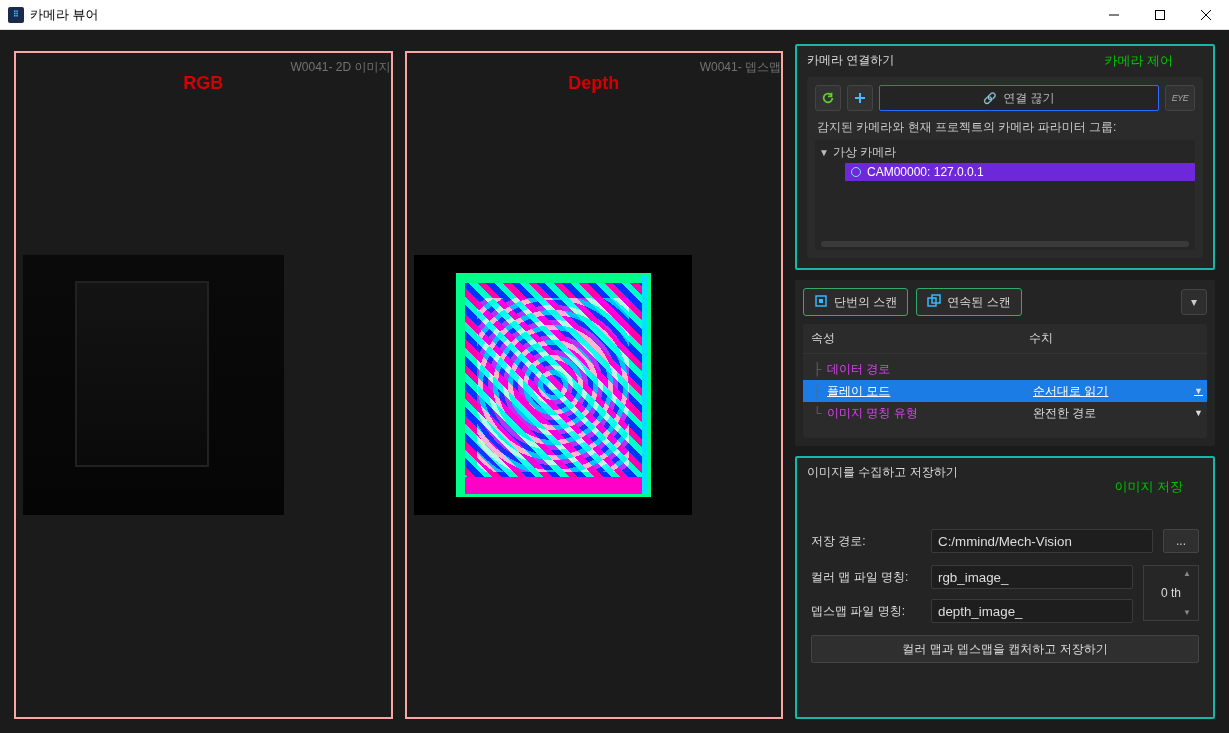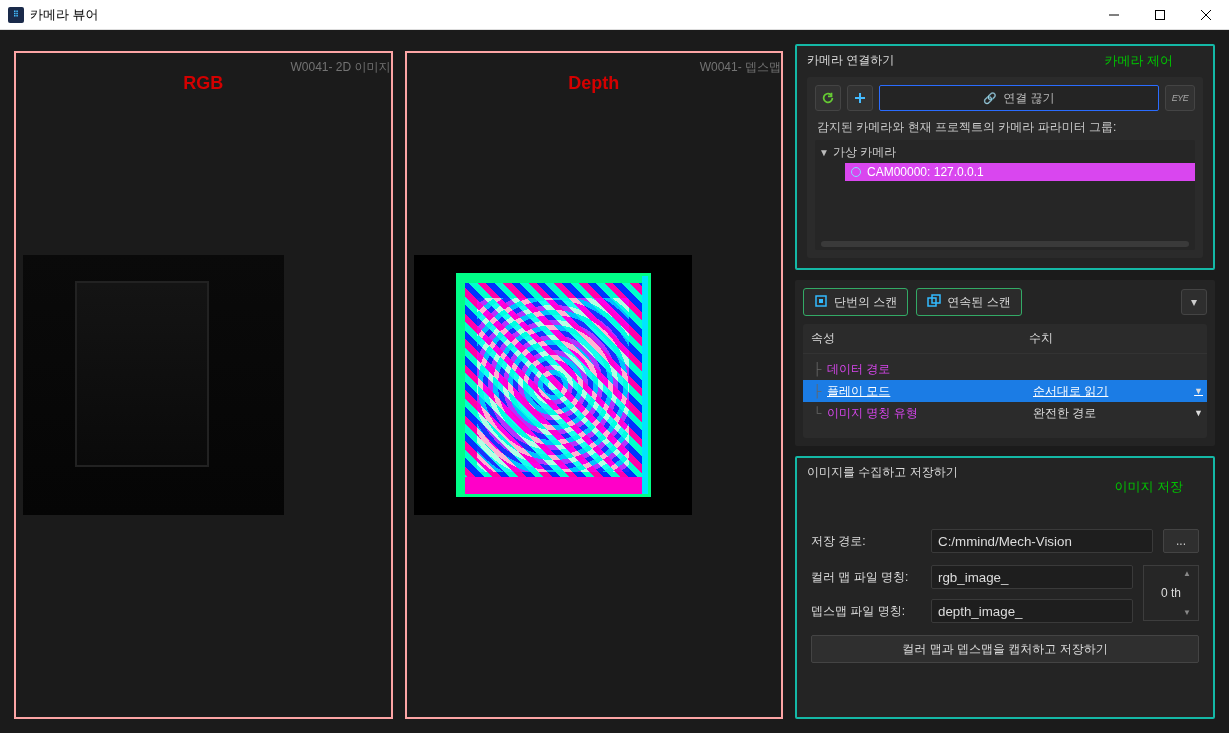--- a/index.html
+++ b/index.html
@@ -145,21 +145,21 @@
   .eye-btn{
     width:30px;height:26px;border:1px solid #444;background:#323232;
     display:flex;align-items:center;justify-content:center;border-radius:3px;
     color:#aaa;font-size:9px;letter-spacing:-0.5px;font-style:italic;
   }
   .desc-line{ color:#ccc; margin:8px 2px 4px; font-size:12px;}
   .tree{ background:#262626; border-radius:2px; padding:2px 0 6px; height:110px; overflow:hidden; position:relative;}
   .tree-row{ padding:2px 4px; display:flex; align-items:center; gap:4px;}
   .tree-caret{ color:#bbb; font-size:10px; width:10px; text-align:center;}
   .tree-item-sel{
-    background:#d946ef; color:#fff; margin-left:30px; padding:2px 6px;
+    background:#6d28d9; color:#fff; margin-left:30px; padding:2px 6px;
     display:flex; align-items:center; gap:6px;
   }
   .cam-dot{ width:10px;height:10px;border-radius:50%;border:1.5px solid #8df;background:transparent;}
   .tree-scroll{ position:absolute; left:6px;right:6px;bottom:3px;height:6px;background:#3a3a3a;border-radius:3px;}
 
   
   .scan-row{ display:flex; gap:8px; padding:8px; align-items:center;}
   .scan-btn{
     height:28px; padding:0 10px; border:1px solid #3a6; background:#2b2b2b;
     display:flex;align-items:center;gap:6px;border-radius:3px;color:#ddd;

